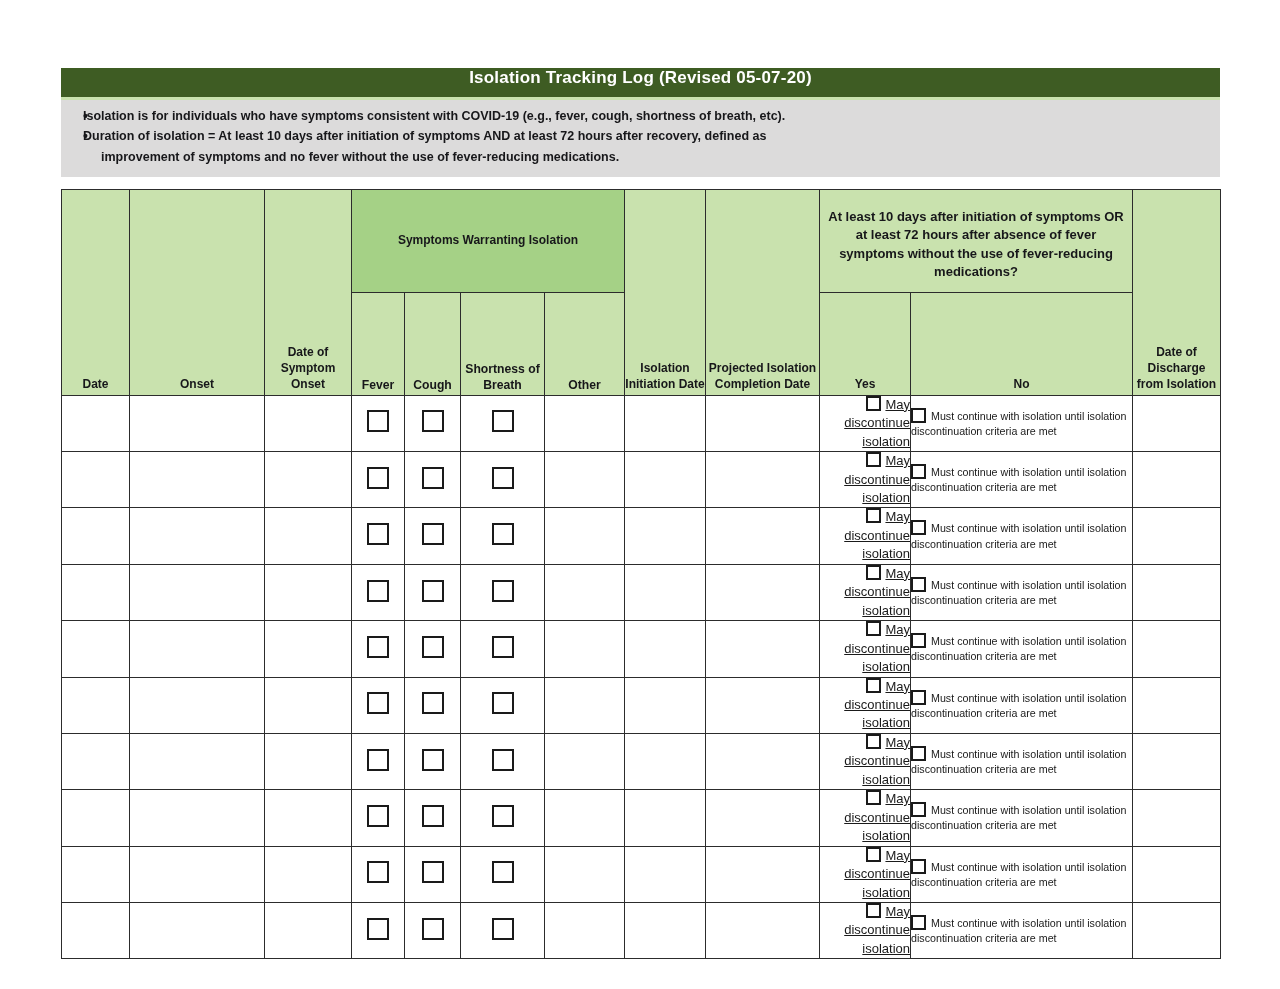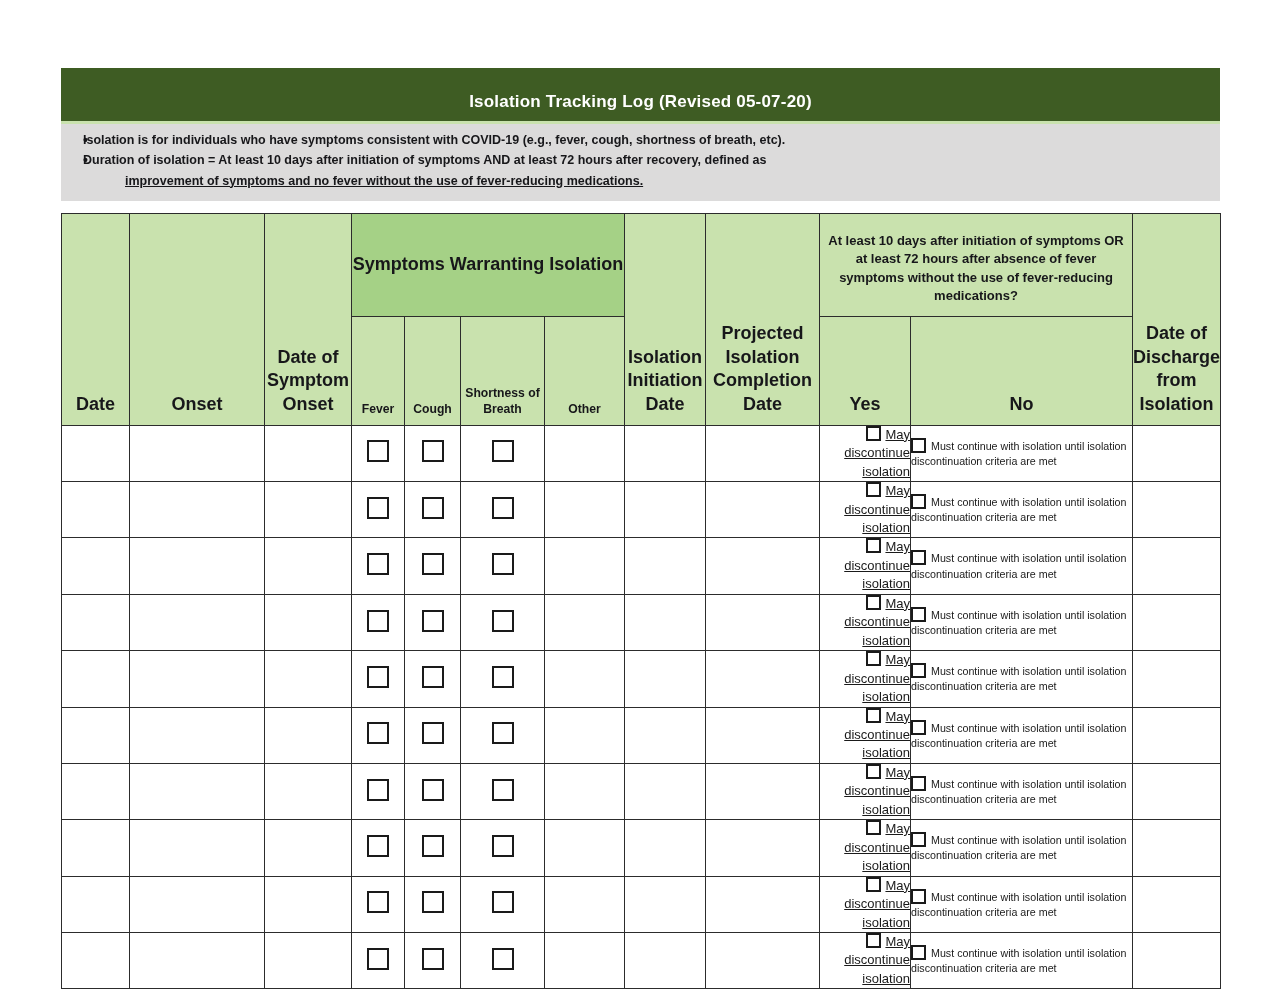--- a/index.html
+++ b/index.html
@@ -20,21 +20,21 @@
     top: 68px;
     width: 1159px;
   }
   
   .title-bar {
     background: #3e5c23;
     color: #ffffff;
     font-size: 17px;
     font-weight: bold;
     text-align: center;
-    padding: 24px 0 9px 0;
+    padding: 0 0 9px 0;
     letter-spacing: 0.2px;
     border-bottom: 3px solid #c9e2ae;
   }
   
   .notes {
     background: #dcdbdb;
     padding: 6px 0 10px 0;
   }
   .note-line {
     font-size: 12.5px;
@@ -45,53 +45,52 @@
     position: relative;
   }
   .note-line.bulleted::before {
     content: "\2022";
     position: absolute;
     left: 22px;
     top: -1px;
     font-size: 14px;
   }
   .note-line.cont {
-    padding-left: 64px;
-    text-decoration: underline;
+    padding-left: 40px;
   }
   .gap {
     height: 12px;
     background: #ffffff;
   }
   
   table.log {
     border-collapse: collapse;
     table-layout: fixed;
     width: 1159px;
     background: #ffffff;
   }
   table.log td {
     border: 1.6px solid #2c2c2c;
     padding: 0;
     vertical-align: middle;
   }
   .hd {
     background: #c9e2ae;
     text-align: center;
-    font-size: 18px;
+    font-size: 12px;
     font-weight: bold;
     color: #17171a;
     line-height: 1.32;
   }
   .hd.grp {
     background: #a5d186;
   }
   .hd.bottomv {
     vertical-align: bottom;
-    padding-bottom: 8px;
+    padding-bottom: 2px;
   }
   .hd.small {
     font-size: 12.2px;
   }
   .hd.qtext {
     font-size: 13px;
     line-height: 1.42;
     padding: 12px 4px 4px 4px;
     vertical-align: middle;
     margin-top: 6px;

